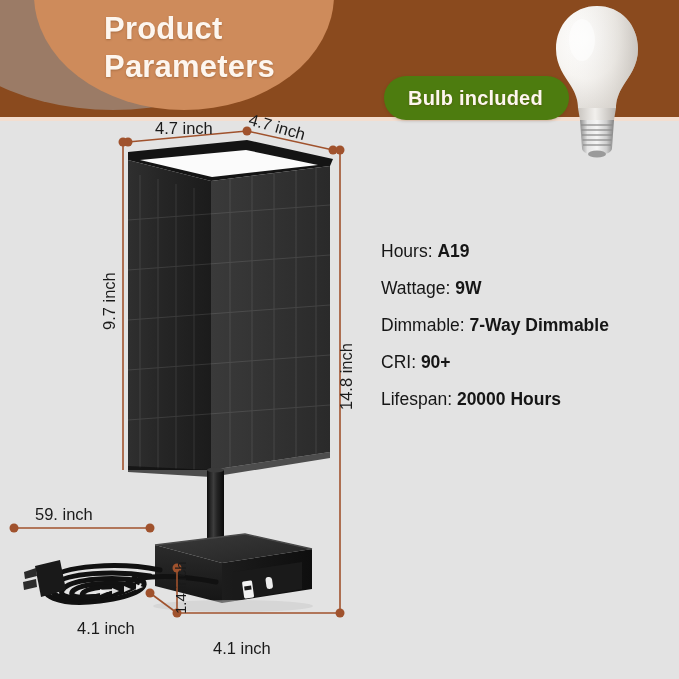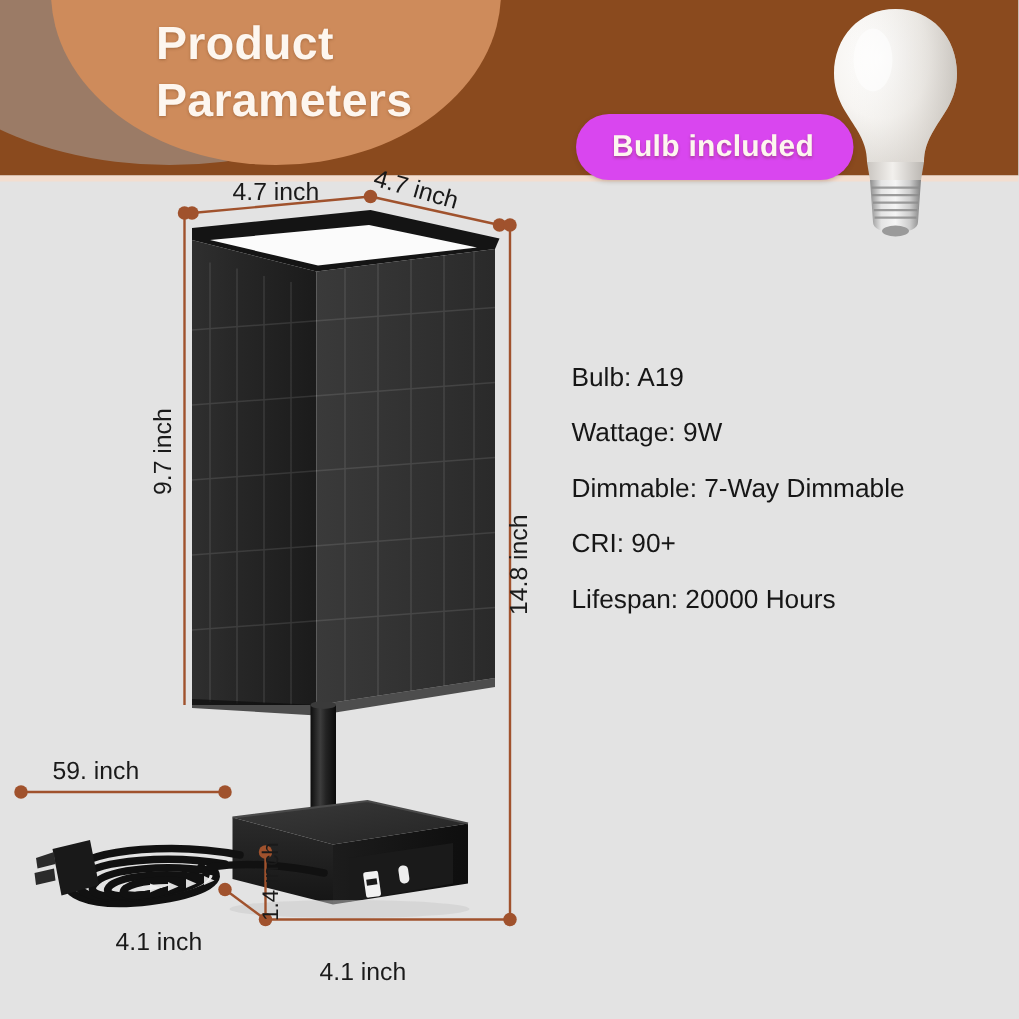--- a/index.html
+++ b/index.html
@@ -36,42 +36,42 @@
     color:#fdf6ef;font-size:31px;font-weight:bold;line-height:1.22;
     letter-spacing:0.2px;
     text-shadow:0 1px 2px rgba(90,45,15,.35);
     white-space:pre-line;
   }
 
   
   .badge{
     position:absolute;left:384px;top:76px;
     height:44px;padding:0 26px 0 24px;
-    background:#d946ef;border-radius:22px;
+    background:#4d7c0f;border-radius:22px;
     display:flex;align-items:center;
     box-shadow:0 1px 3px rgba(80,40,10,.25);
   }
   .badge-label{
     color:#fdf6ef;font-size:20px;font-weight:bold;letter-spacing:.2px;
     text-shadow:0 1px 2px rgba(90,45,15,.35);white-space:nowrap;
   }
 
   
   .bulb{position:absolute;left:541px;top:2px;width:112px;height:156px;}
 
   
   .specs{
     position:absolute;left:381px;top:243px;width:288px;
   }
   .spec-row{
     font-size:17.5px;color:#161616;margin-bottom:19.5px;
     white-space:nowrap;line-height:1;
   }
   .spec-key{font-weight:normal;}
-  .spec-val{font-weight:normal;}
+  .spec-val{font-weight:bold;}
 
   
   .dim-layer{position:absolute;left:0;top:0;width:679px;height:679px;pointer-events:none;}
   .dim-label{
     position:absolute;color:#1a1a1a;font-size:16.5px;font-weight:normal;
     white-space:nowrap;
   }
   .dim-l-47a{left:155px;top:119px;}
   .dim-l-47b{left:252px;top:110px;transform:rotate(16deg);transform-origin:left top;}
   .dim-l-97{left:100px;top:330px;transform:rotate(-90deg);transform-origin:left top;}
@@ -285,21 +285,21 @@
   <div class="dim-label dim-l-47b">4.7 inch</div>
   <div class="dim-label dim-l-97">9.7 inch</div>
   <div class="dim-label dim-l-148">14.8 inch</div>
   <div class="dim-label dim-l-59">59. inch</div>
   <div class="dim-label dim-l-14">1.4 inch</div>
   <div class="dim-label dim-l-41a">4.1 inch</div>
   <div class="dim-label dim-l-41b">4.1 inch</div>
 
   <div class="specs">
     <div class="spec-row">
-      <span class="spec-key">Bulb:</span>
+      <span class="spec-key">Hours:</span>
       <span class="spec-val">A19</span>
     </div>
     <div class="spec-row">
       <span class="spec-key">Wattage:</span>
       <span class="spec-val">9W</span>
     </div>
     <div class="spec-row">
       <span class="spec-key">Dimmable:</span>
       <span class="spec-val">7-Way Dimmable</span>
     </div>

